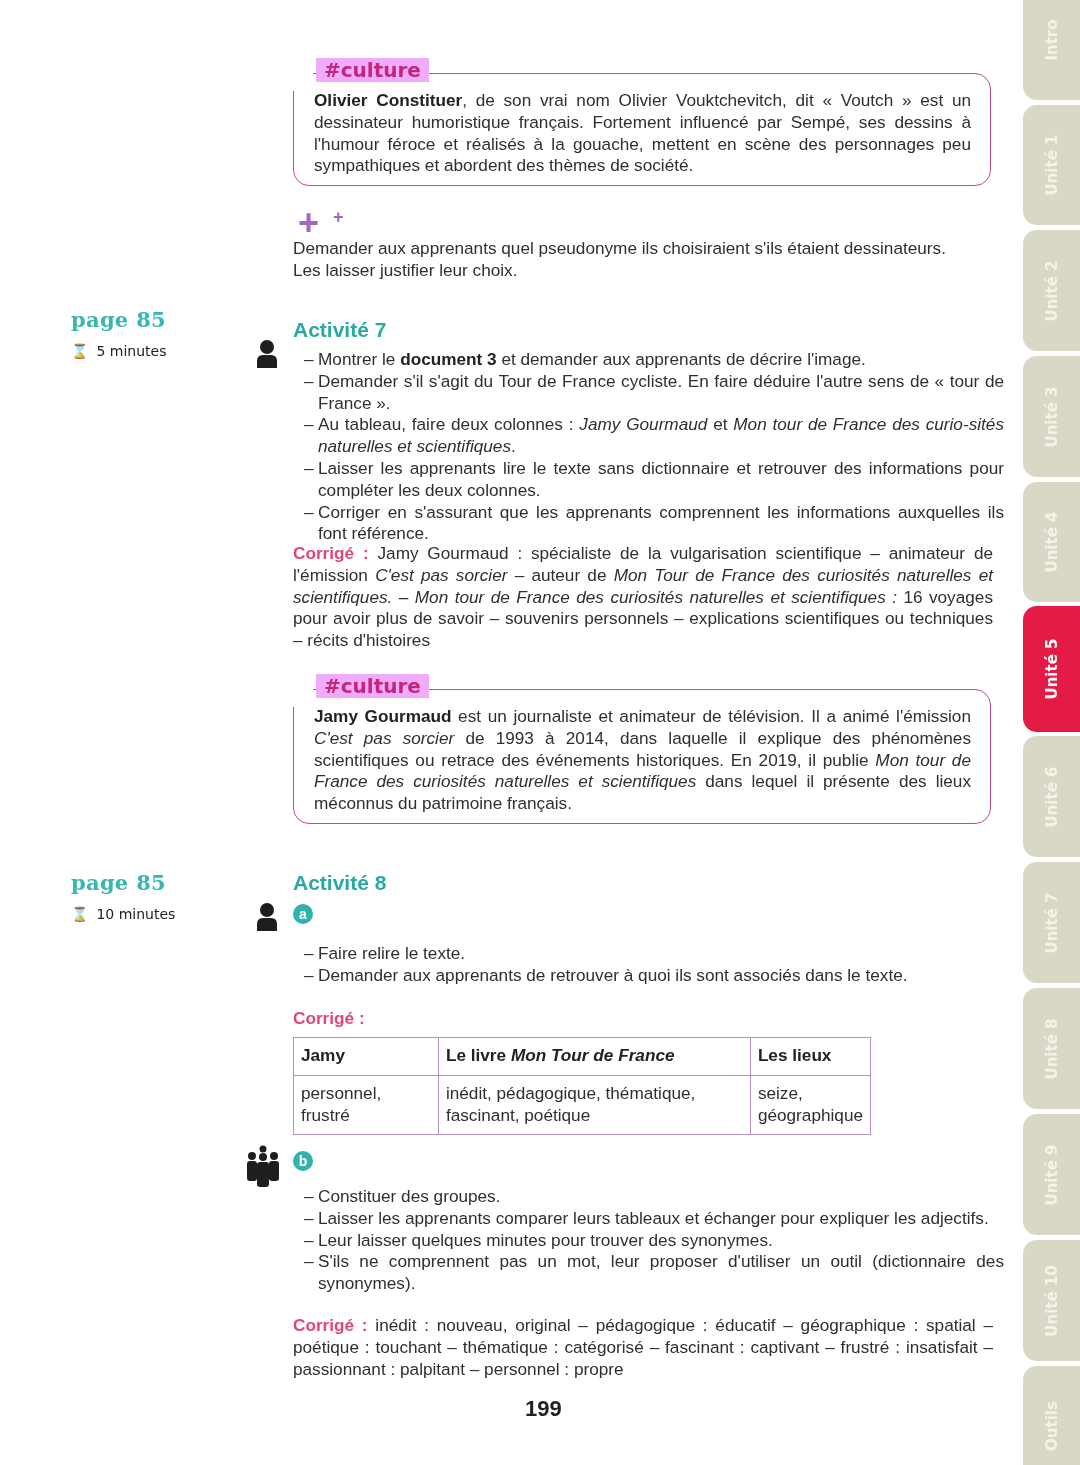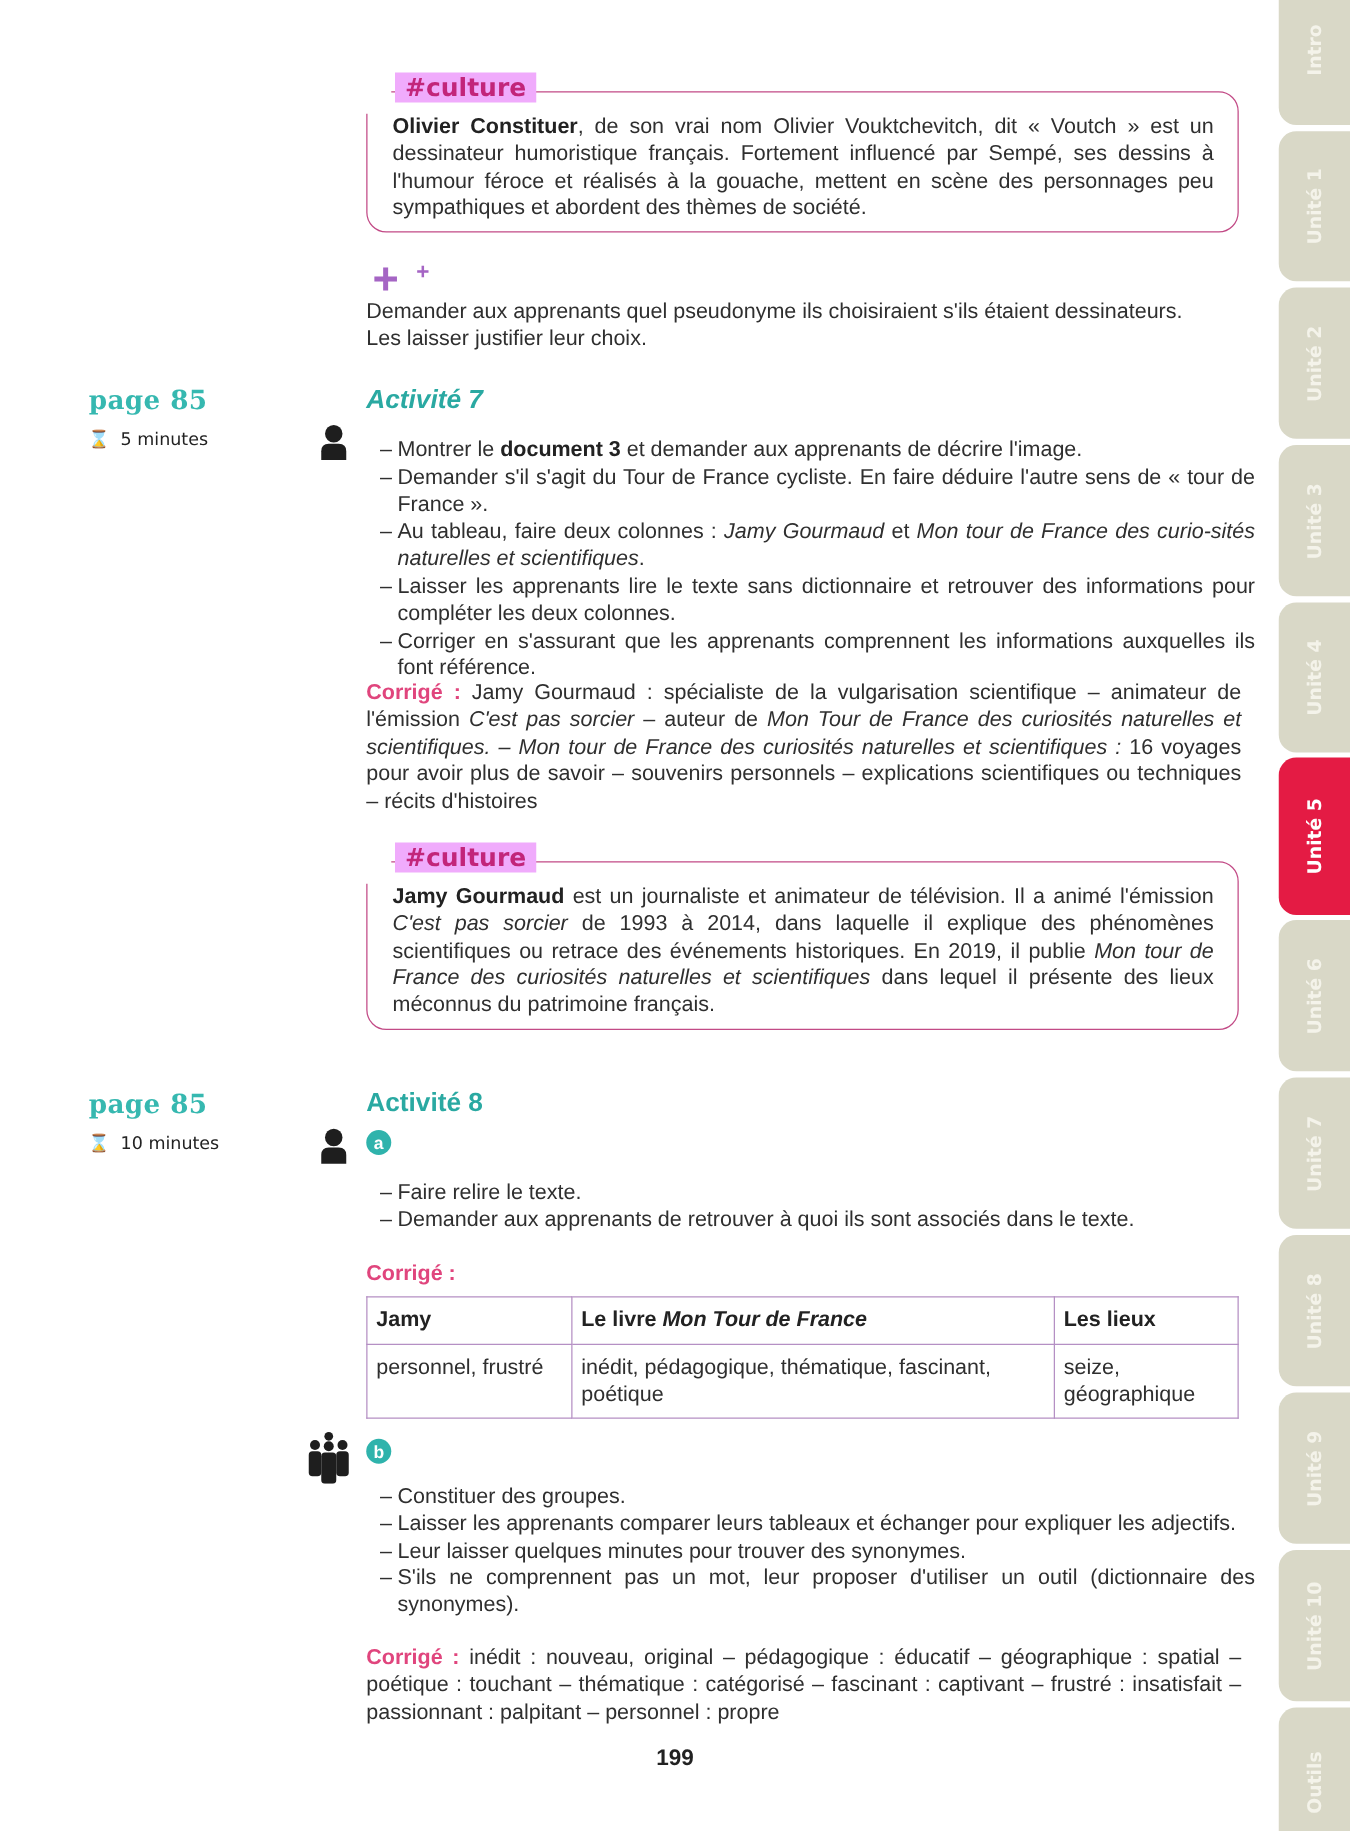--- a/index.html
+++ b/index.html
@@ -28,38 +28,38 @@
   .act-title { font-weight:bold; font-size:21px; color:#2aa9a2; }
   .dash-list { margin:11px; padding:0; list-style:none; }
   .dash-list li { position:relative; padding-left:14px; }
   .dash-list li::before { content:"–"; position:absolute; left:0; top:0; }
   .corrige-label { color:#e0457d; font-weight:bold; }
   .badge {
     display:inline-flex; width:20px; height:20px; border-radius:50%; background:#2fb3ac;
     color:#fff; font-weight:bold; font-size:14px; align-items:center; justify-content:center;
     line-height:1;
   }
-  table.corr { border-collapse:collapse; position:absolute; left:293px; top:1037px; width:698px;
+  table.corr { border-collapse:collapse; position:absolute; left:293px; top:1037px; width:578px;
     font-size:17.2px; color:#2f2f2f; }
   table.corr td, table.corr th { border:1px solid #b590c4; padding:7px 7px 8px 7px; vertical-align:top; text-align:left; line-height:21.8px;}
   table.corr th { font-weight:bold; color:#222; }
   .tabs { position:absolute; left:1023px; top:0; width:57px; height:1465px; }
   .tab {
     position:absolute; left:0; width:57px; background:#d9d8c7;
     border-radius:14px 0 0 14px; display:flex; align-items:center; justify-content:center;
   }
   .tab span {
     transform:rotate(-90deg); white-space:nowrap; color:#f4f3ea;
     font-family:"DejaVu Sans", sans-serif; font-size:15px; font-weight:bold;
   }
   .tab.active { background:#e41b44; }
   .tab.active span { color:#fff; }
   .plus-big { color:#a565c4; font-size:36px; font-weight:bold; line-height:30px; }
   .plus-small { color:#a565c4; font-size:18px; font-weight:bold; line-height:18px; }
-  .page-num { font-weight:bold; font-size:18px; color:#222; }
+  .page-num { font-weight:bold; font-size:22px; color:#222; }
 </style>
 </head>
 <body>
 
 <div class="culture-box txt just" style="top:73px; height:113px;">
   <div class="gap-mask"></div>
   <div class="culture-title">#culture</div>
   <div style="margin-top:0px;">
     <b style="color:#222;">Olivier Constituer</b><span>, de son vrai nom Olivier Vouktchevitch, dit « Voutch » est un dessinateur humoristique français. Fortement influencé par Sempé, ses dessins à l'humour féroce et réalisés à la gouache, mettent en scène des personnages peu sympathiques et abordent des thèmes de société.</span>
   </div>
@@ -80,21 +80,21 @@
   <span>5 minutes</span>
 </div>
 
 <div class="abs" style="left:256px; top:339px;">
   <svg width="22" height="30" viewBox="0 0 22 30">
       <circle cx="11" cy="8" r="7" fill="#1e1e1e"></circle>
       <path d="M1 29 V22 Q1 16 7 16 H15 Q21 16 21 22 V29 Z" fill="#1e1e1e"></path>
     </svg>
 </div>
 
-<div class="abs act-title" style="left:293px; top:308px;font-style:italic;">Activité 7</div>
+<div class="abs act-title" style="left:293px; top:318px;">Activité 7</div>
 
 <ul class="abs dash-list txt just" style="left:293px; top:338px; width:700px;">
   <li><span>Montrer le </span><b style="color:#222;">document 3</b><span> et demander aux apprenants de décrire l'image.</span></li>
   <li>Demander s'il s'agit du Tour de France cycliste. En faire déduire l'autre sens de « tour de France ».</li>
   <li><span>Au tableau, faire deux colonnes : </span><i>Jamy Gourmaud</i><span> et </span><i>Mon tour de France des curio-sités naturelles et scientifiques</i><span>.</span></li>
   <li>Laisser les apprenants lire le texte sans dictionnaire et retrouver des informations pour compléter les deux colonnes.</li>
   <li>Corriger en s'assurant que les apprenants comprennent les informations auxquelles ils font référence.</li>
 </ul>
 
 <div class="abs txt just" style="left:293px; top:543px; width:700px;">

